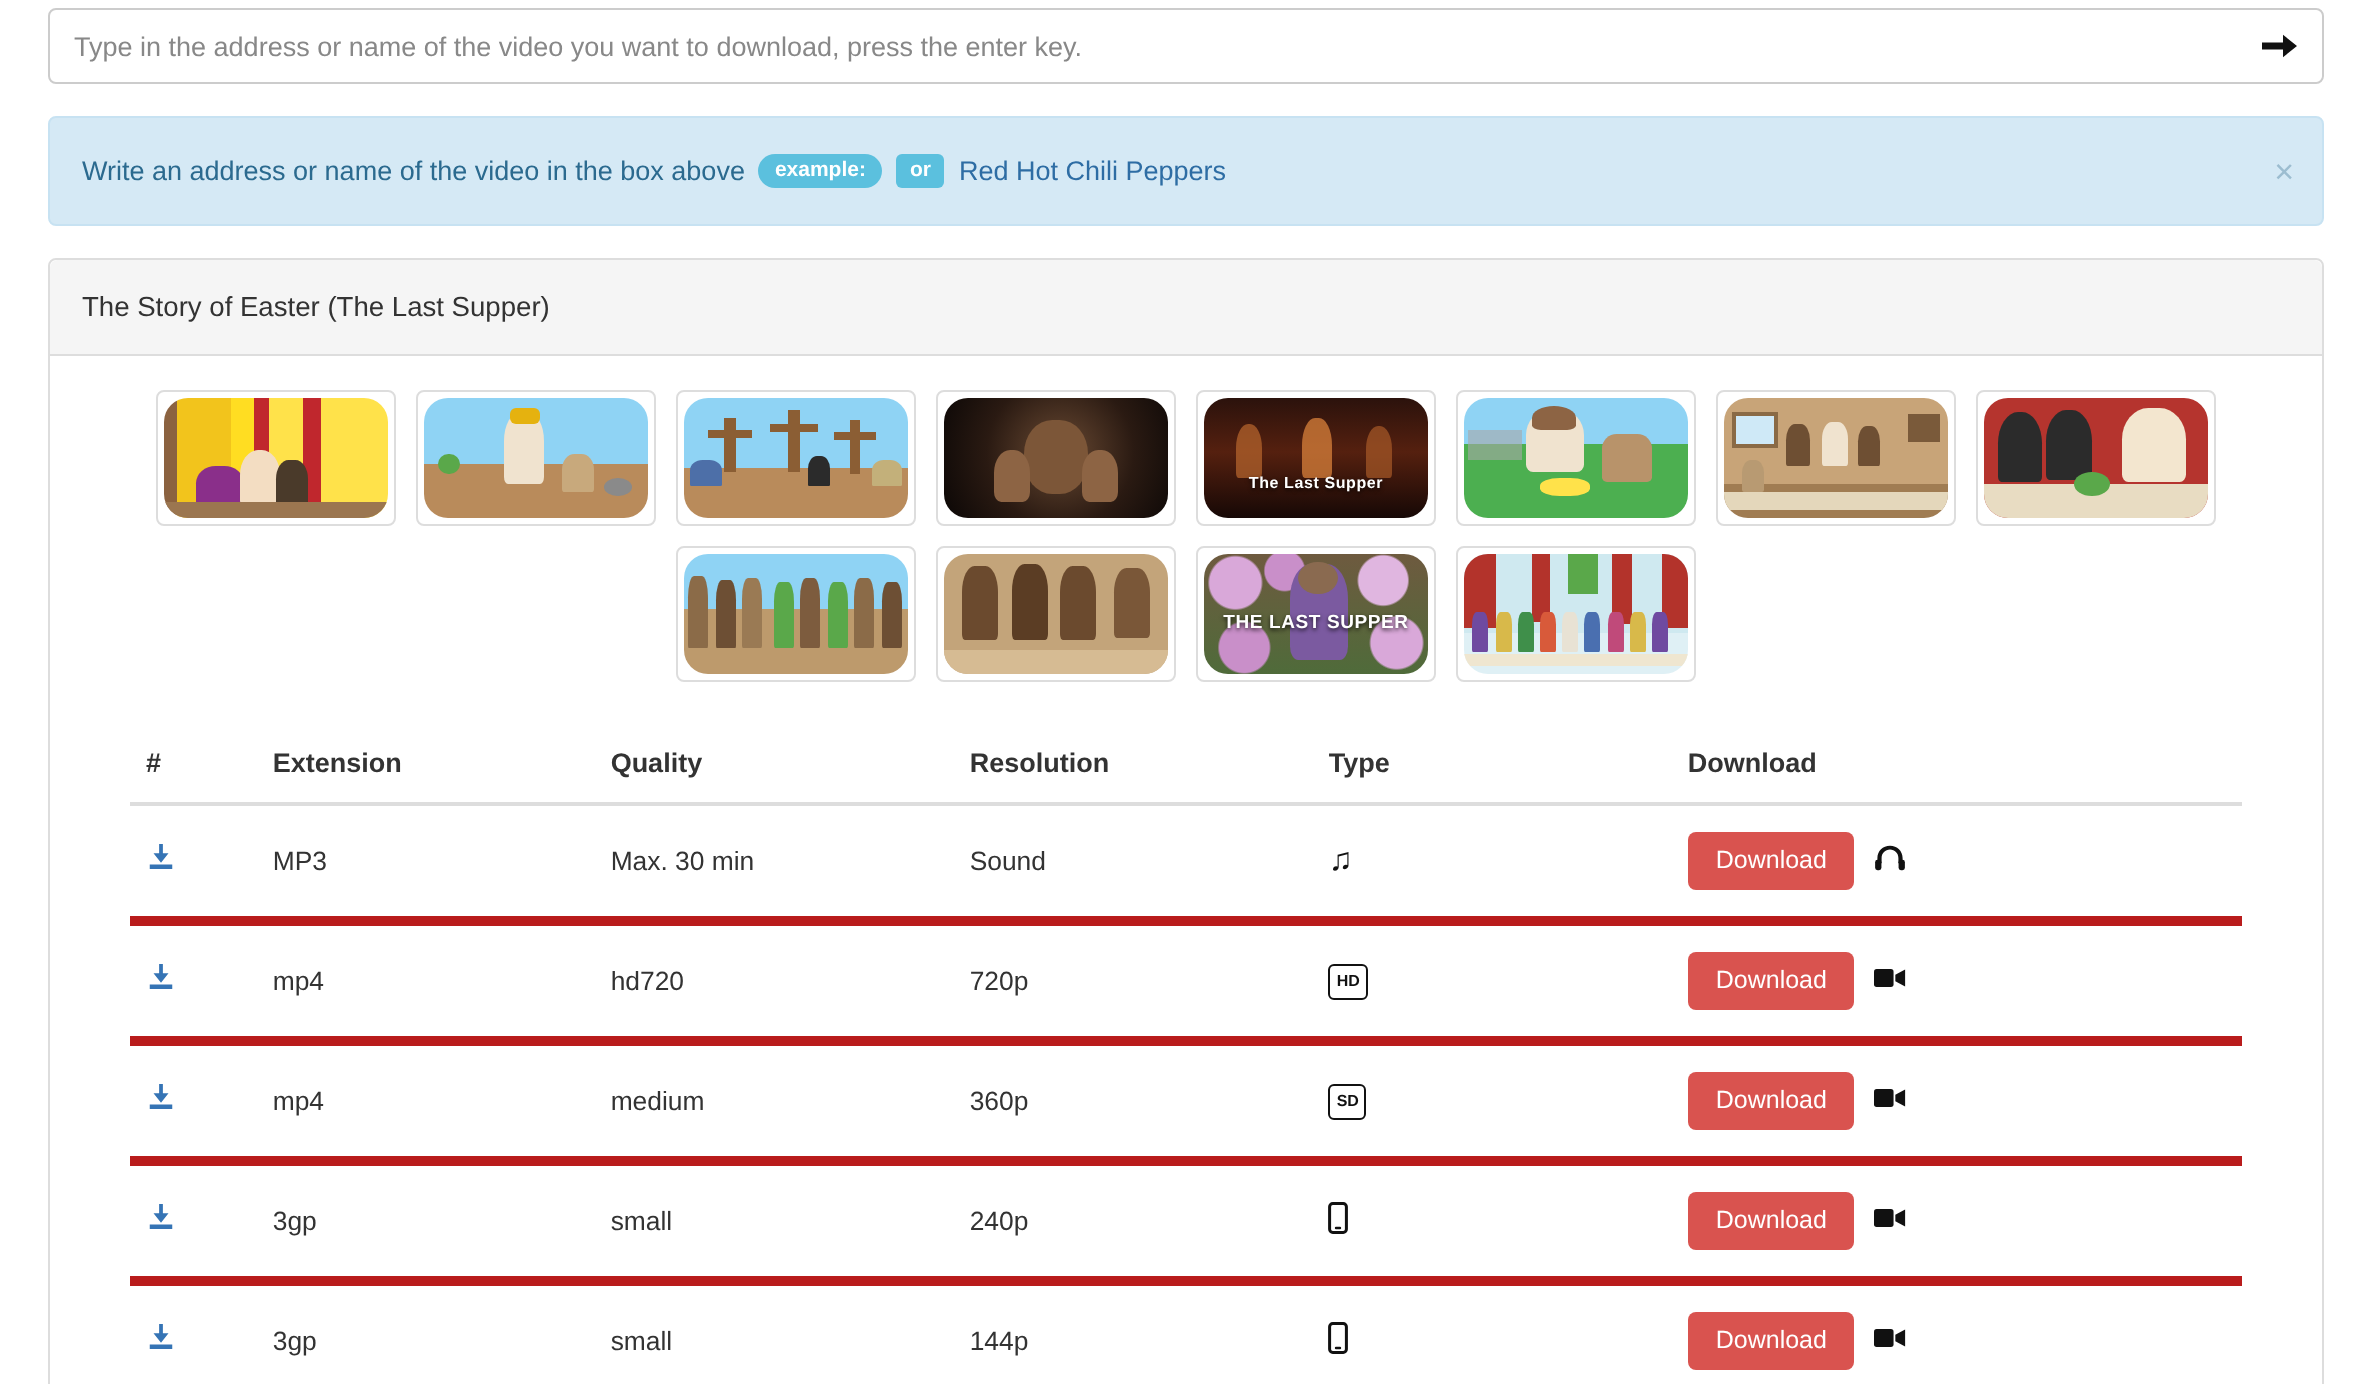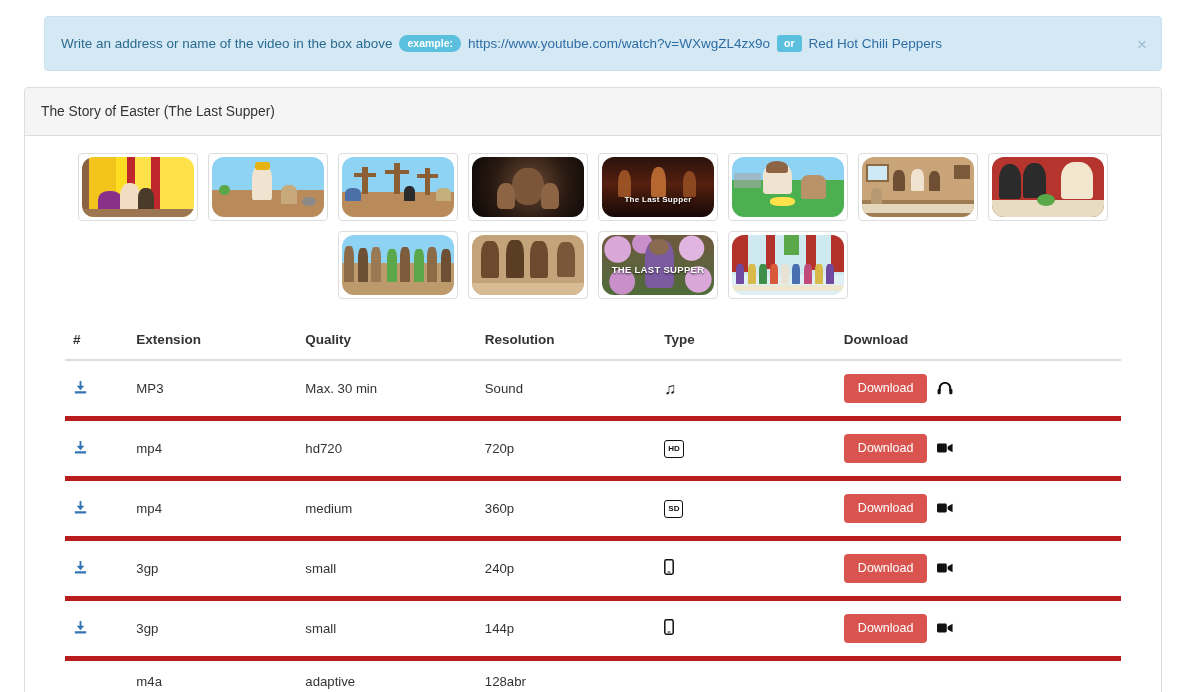--- a/index.html
+++ b/index.html
@@ -51,21 +51,20 @@
   .alert {
     margin-top: 16px;
     background: #d5e9f5;
     border: 1px solid #c7e2f2;
     border-radius: 4px;
     height: 55px;
     display: flex;
     align-items: center;
     padding: 0 16px;
     position: relative;
-    margin-left: 20px;
   }
   .alert-text {
     font-size: 13.5px;
     color: #2b6a8f;
     display: flex;
     align-items: center;
     gap: 7px;
     white-space: nowrap;
   }
   .badge {
@@ -230,26 +229,33 @@
     font-family: "Liberation Sans", sans-serif;
     line-height: 1.2;
   }
   .media-ico { font-size: 15px; color: #111; line-height: 1; }
 </style>
 </head>
 <body>
 
 <div class="page">
 
+  <div class="search-wrap">
+    <input class="search-input" type="text" placeholder="Type in the address or name of the video you want to download, press the enter key." style="">
+    <button class="search-submit">
+      <svg width="18" height="14" viewBox="0 0 18 14">
+        <path d="M0 5.2 h10.5 V1.4 L17.5 7 l-7 5.6 V8.8 H0 Z" fill="#111"></path>
+      </svg>
+    </button>
+  </div>
 
   <div class="alert">
     <div class="alert-text">
       <span>Write an address or name of the video in the box above</span>
       <span class="badge">example:</span>
-      <a class="alert-link" href="#">https://www.youtube.com/watch?v=WXwgZL4zx9o</a>
       <span class="badge or">or</span>
       <a class="alert-link" href="#">Red Hot Chili Peppers</a>
     </div>
     <button class="alert-close">×</button>
   </div>
 
   <div class="panel">
 
     <div class="panel-head">
       <div class="panel-title">The Story of Easter (The Last Supper)</div>

